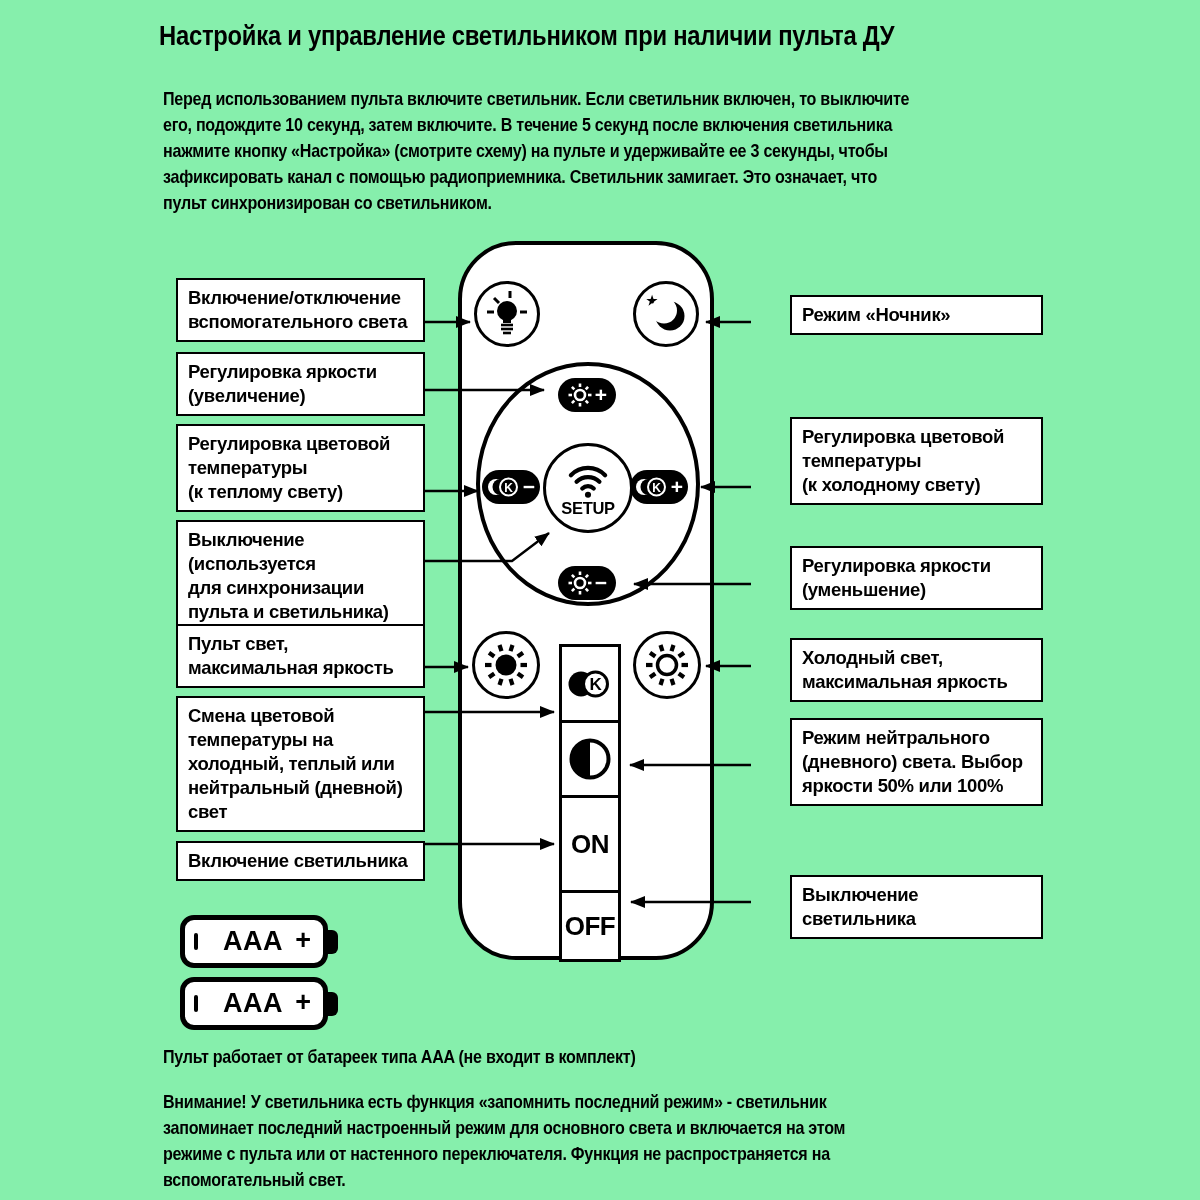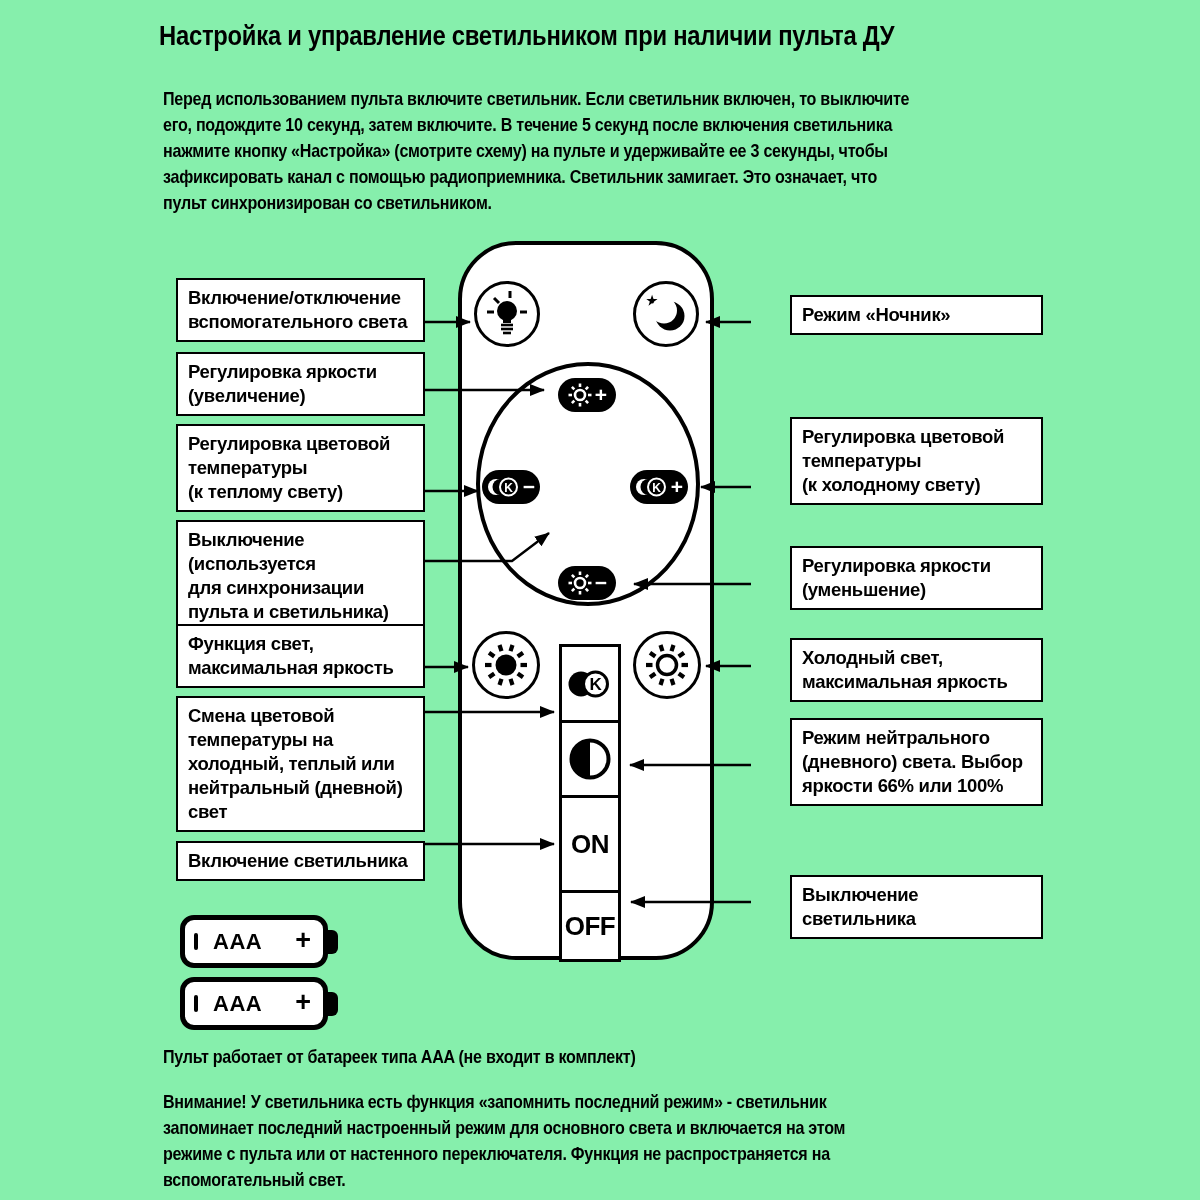--- a/index.html
+++ b/index.html
@@ -32,21 +32,21 @@
         align-items:center;justify-content:center;gap:2px;}
   .pill .sign{font-size:21px;font-weight:bold;line-height:1;transform:translateY(-1px);}
   .col{position:absolute;left:559px;top:644px;width:62px;}
   .cell{box-sizing:border-box;width:62px;border:3px solid #000;background:#fff;display:flex;
         align-items:center;justify-content:center;font-size:26px;letter-spacing:-0.5px;}
   .cell+.cell{margin-top:-3px;}
   
   .battery{position:absolute;left:180px;width:148px;height:53px;box-sizing:border-box;
            border:5px solid #000;border-radius:14px;background:#fff;display:flex;align-items:center;}
   .batt-tick{width:4px;height:17px;background:#000;border-radius:2px;margin-left:9px;}
-  .batt-type{font-size:22px;margin-left:15px;letter-spacing:0.5px;}
+  .batt-type{font-size:27px;margin-left:25px;letter-spacing:0.5px;}
   .batt-plus{font-size:27px;margin-left:auto;margin-right:12px;transform:translateY(-1px);}
   .batt-nub{position:absolute;right:-15px;top:50%;transform:translateY(-50%);width:15px;height:24px;
             background:#000;border-radius:0 6px 6px 0;}
   .arrows{position:absolute;left:0;top:0;pointer-events:none;}
 </style>
 </head>
 <body>
 
 <div class="page">
 
@@ -60,40 +60,40 @@
   <div class="callout l" style="top:278px">Включение/отключение
 вспомогательного света</div>
   <div class="callout l" style="top:352px">Регулировка яркости
 (увеличение)</div>
   <div class="callout l" style="top:424px">Регулировка цветовой
 температуры
 (к теплому свету)</div>
   <div class="callout l" style="top:520px">Выключение (используется
 для синхронизации
 пульта и светильника)</div>
-  <div class="callout l" style="top:624px">Функция свет,
+  <div class="callout l" style="top:624px">Пульт свет,
 максимальная яркость</div>
   <div class="callout l" style="top:841px">Включение светильника</div>
   <div class="callout l" style="top:696px">Смена цветовой
 температуры на
 холодный, теплый или
 нейтральный (дневной)
 свет</div>
 
   <div class="callout r" style="top:295px">Режим «Ночник»</div>
   <div class="callout r" style="top:417px">Регулировка цветовой
 температуры
 (к холодному свету)</div>
   <div class="callout r" style="top:546px">Регулировка яркости
 (уменьшение)</div>
   <div class="callout r" style="top:638px">Холодный свет,
 максимальная яркость</div>
   <div class="callout r" style="top:718px">Режим нейтрального
 (дневного) света. Выбор
-яркости 66% или 100%</div>
+яркости 50% или 100%</div>
   <div class="callout r" style="top:875px">Выключение светильника</div>
 
   <div class="remote"></div>
 
   <div class="circle-btn" style="left:474px;top:281px;width:66px;height:66px">
     <svg width="52" height="52" viewBox="0 0 52 52">
       <line x1="6" y1="24" x2="13" y2="24" stroke="#000" stroke-width="3"></line>
       <line x1="13" y1="10" x2="18" y2="15" stroke="#000" stroke-width="3"></line>
       <line x1="29" y1="3" x2="29" y2="10" stroke="#000" stroke-width="3"></line>
       <line x1="39" y1="24" x2="46" y2="24" stroke="#000" stroke-width="3"></line>
@@ -145,20 +145,29 @@
   <div class="pill" style="left:630px;top:470px;width:58px;height:34px">
     <svg width="34" height="24" viewBox="0 0 34 24">
       <circle cx="9" cy="12" r="8" fill="#fff"></circle>
       <circle cx="13.5" cy="12" r="8" fill="#000"></circle>
       <circle cx="21.5" cy="12" r="8.5" fill="#000" stroke="#fff" stroke-width="2"></circle>
       <text x="21.5" y="12.6" text-anchor="middle" dominant-baseline="central" fill="#fff" font-size="12" font-weight="bold">K</text>
     </svg>
     <span class="sign">+</span>
   </div>
 
+  <div class="setup">
+    <svg width="50" height="38" viewBox="0 0 52 40">
+      <path d="M8 16 A25 25 0 0 1 44 16" fill="none" stroke="#000" stroke-width="4.5" stroke-linecap="round"></path>
+      <path d="M14 23 A17 17 0 0 1 38 23" fill="none" stroke="#000" stroke-width="4.5" stroke-linecap="round"></path>
+      <path d="M20 30 A8.5 8.5 0 0 1 32 30" fill="none" stroke="#000" stroke-width="4.5" stroke-linecap="round"></path>
+      <circle cx="26" cy="36.5" r="3.2" fill="#000"></circle>
+    </svg>
+    <span class="setup-label">SETUP</span>
+  </div>
 
   <div class="pill" style="left:558px;top:566px;width:58px;height:34px">
     <svg width="26" height="26" viewBox="0 0 26 26">
       <circle cx="13" cy="13" r="5" fill="none" stroke="#fff" stroke-width="2.6"></circle>
       <g stroke="#fff" stroke-width="2.6">
         <line x1="21" y1="13" x2="24.5" y2="13"></line>
           <line x1="18.7" y1="7.3" x2="21.1" y2="4.9"></line>
         <line x1="13" y1="5" x2="13" y2="1.5"></line>
           <line x1="7.3" y1="7.3" x2="4.9" y2="4.9"></line>
         <line x1="5" y1="13" x2="1.5" y2="13"></line>

